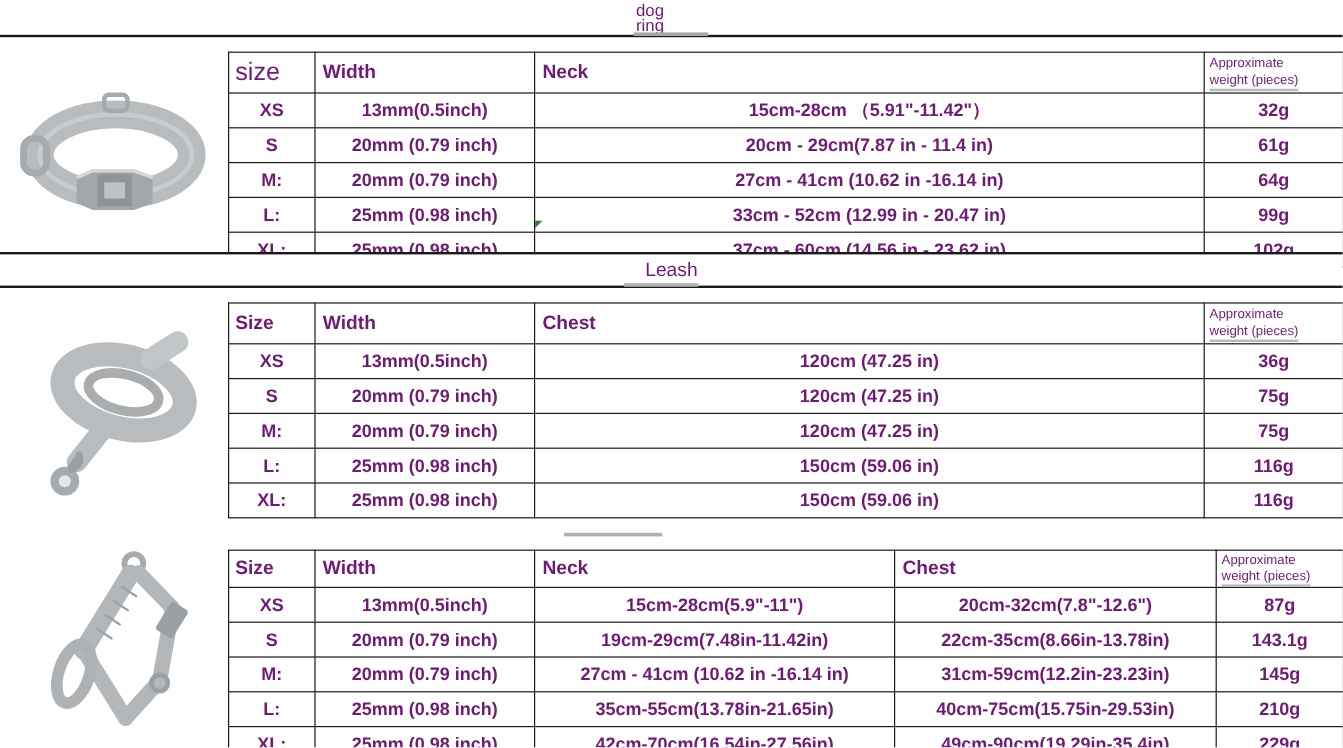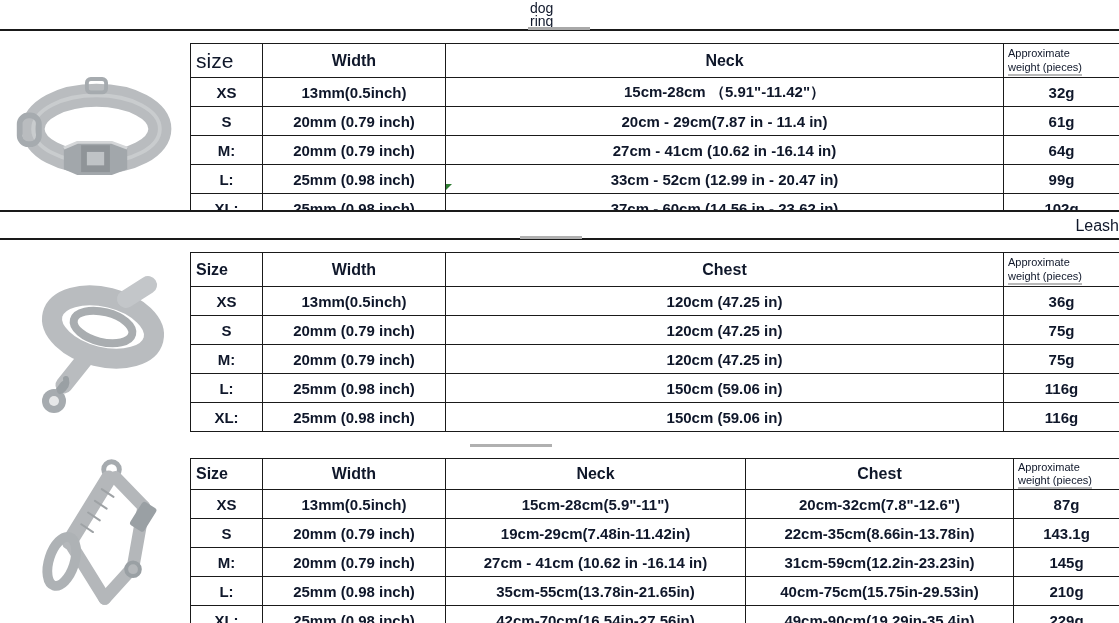--- a/index.html
+++ b/index.html
@@ -1,39 +1,39 @@
 <!DOCTYPE html>
 <html><head>
 <meta charset="utf-8">
 <style>
   html,body{margin:0;padding:0;background:#fff;}
   .stage{position:relative;width:1119px;height:623px;background:#ffffff;overflow:hidden;
-         font-family:"Liberation Sans", sans-serif;color:#0f172a;}
+         font-family:"Liberation Sans", sans-serif;color:#701a75;}
 
   
   .top-band{position:absolute;top:0;left:0;width:1119px;height:31px;border-bottom:2px solid #1a1a1a;box-sizing:border-box;}
   .top-note{position:absolute;top:2px;left:530px;font-size:14px;line-height:13px;font-weight:400;}
   .top-note-underline{position:absolute;top:27px;left:528px;width:62px;height:3px;background:#a8a8a8;}
 
   
   table{border-collapse:collapse;table-layout:fixed;position:absolute;left:190px;width:929px;background:#fff;margin-top:12px;}
   td,th{border:1.5px solid #1a1a1a;padding:0 6px;font-size:15px;font-weight:600;
         white-space:nowrap;overflow:hidden;box-sizing:border-box;}
-  th{font-size:16px;font-weight:700;text-align:center;}
+  th{font-size:16px;font-weight:700;text-align:left;}
   tr.head{height:34px;} tr.head3{height:31px;} tr.body{height:29px;}
   .t1{top:31px;} .t2{top:240px;} .t3{top:446px;}
   th.size-big{font-size:21px;font-weight:400;text-align:left;padding-left:5px;}
   th.size-h{text-align:left;padding-left:5px;}
   th.wt-header{font-size:11px;font-weight:400;text-align:left;line-height:1.2;padding:1px 2px 1px 4px;white-space:normal;}
   th.wt-header .u{border-bottom:2px solid #b9b9b9;padding-bottom:1px;}
   td.c{text-align:center;}
   td.l{text-align:center;}
 
   
-  .band{position:absolute;left:0;width:1119px;box-sizing:border-box;text-align:right;
+  .band{position:absolute;left:0;width:1119px;box-sizing:border-box;text-align:center;
         font-size:16px;font-weight:400;border-top:2px solid #1a1a1a;border-bottom:2px solid #1a1a1a;background:#fff;}
   .band-leash{top:210px;height:30px;line-height:27px;}
   .band-vest{top:419px;height:29px;line-height:26px;}
   .band-underline-leash{position:absolute;top:236px;left:520px;width:62px;height:3px;background:#b0b0b0;}
   .band-underline-vest{position:absolute;top:444px;left:470px;width:82px;height:3px;background:#b0b0b0;}
 
   
   .cell-marker{position:absolute;top:184px;left:446px;width:0;height:0;
                border-top:6px solid #2e7d32;border-right:6px solid transparent;}
 

